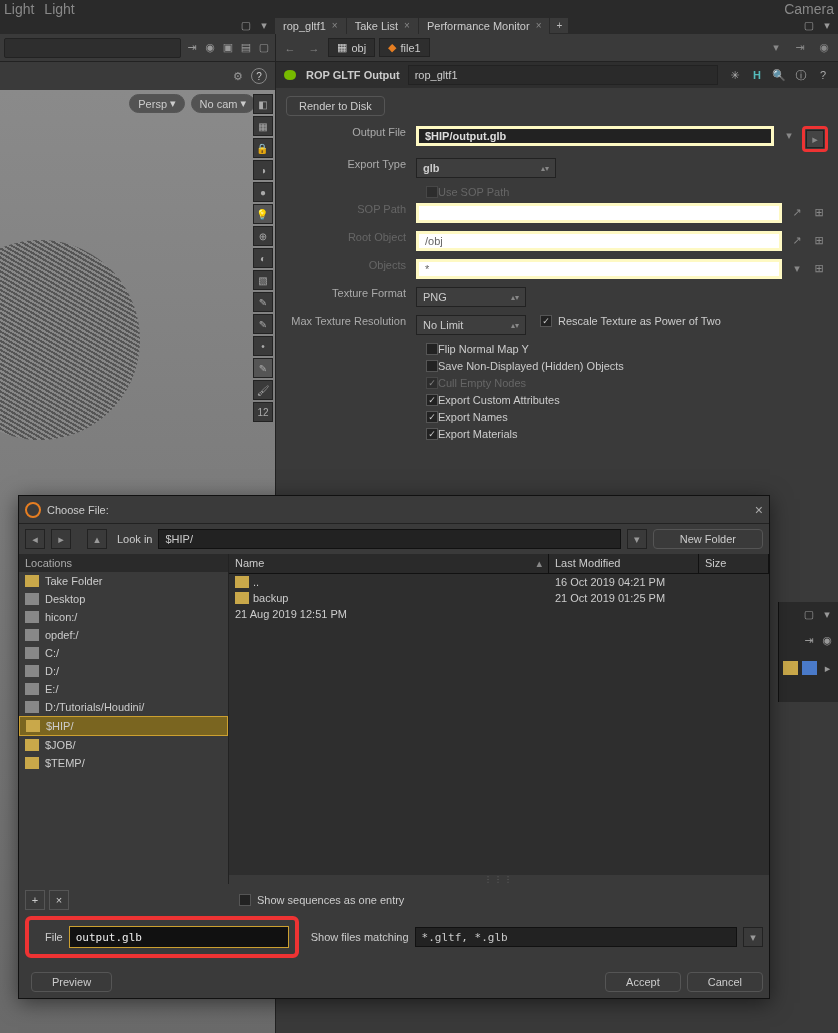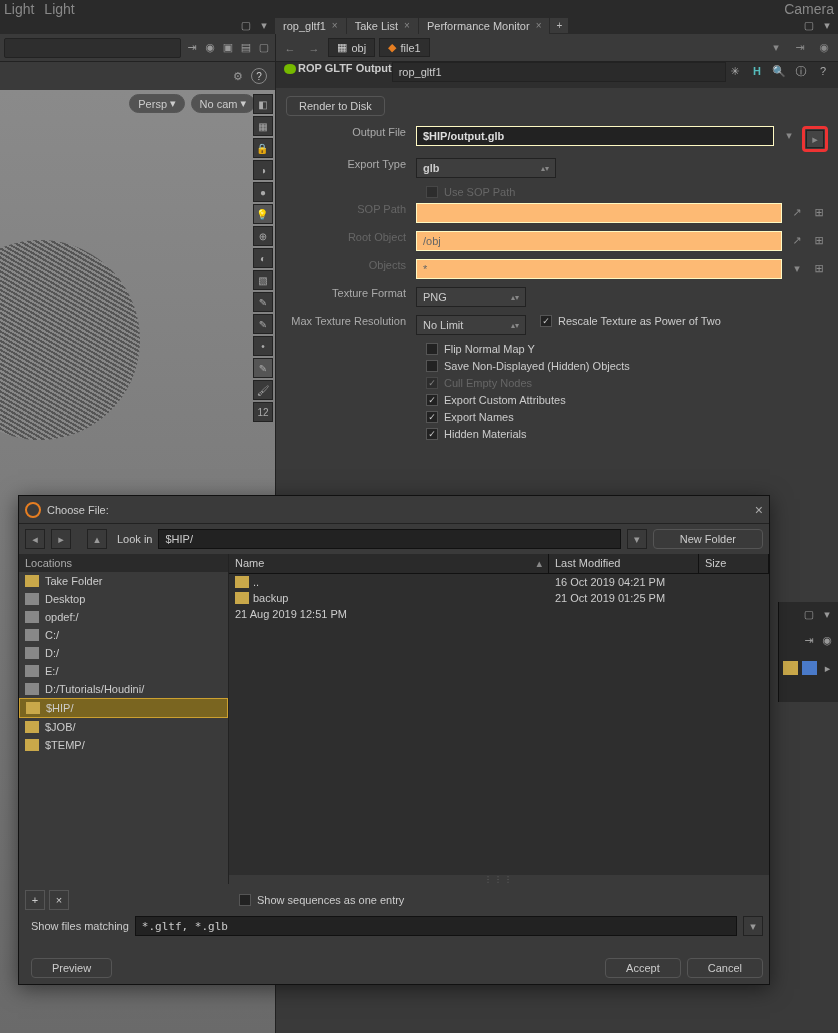--- a/index.html
+++ b/index.html
@@ -20,35 +20,35 @@
 .viewport{flex:1;background:linear-gradient(180deg,#8a8a8a 0%,#6a6a6a 100%);position:relative;overflow:hidden}
 .viewport-badges{position:absolute;top:4px;right:20px;display:flex;gap:6px}
 .badge{background:rgba(60,60,60,0.7);border:1px solid #555;border-radius:10px;padding:2px 8px;display:flex;align-items:center;gap:3px;font-size:10px}
 .vp-toolbar{position:absolute;right:0;top:0;width:22px;display:flex;flex-direction:column;gap:2px;padding-top:4px}
 .vp-tool{width:20px;height:20px;background:#3a3a3a;border:1px solid #222;display:flex;align-items:center;justify-content:center;color:#aaa;font-size:10px}
 .vp-tool.active{background:#555}
 .right-pane{flex:1;display:flex;flex-direction:column;background:#3a3a3a;border-left:1px solid #222}
 .breadcrumb{height:28px;background:#3a3a3a;border-bottom:1px solid #222;display:flex;align-items:center;padding:0 4px;gap:4px}
 .bc-btn{width:20px;height:20px;background:#3a3a3a;display:flex;align-items:center;justify-content:center;color:#888}
 .bc-seg{padding:2px 8px;background:#2e2e2e;display:flex;align-items:center;gap:4px;border:1px solid #222}
-.node-header{height:26px;background:#2e2e2e;display:flex;align-items:flex-start;padding:0 6px;gap:0}
+.node-header{height:26px;background:#2e2e2e;display:flex;align-items:center;padding:0 6px;gap:8px}
 .node-name-input{flex:1;background:#2a2a2a;border:1px solid #222;padding:2px 6px;color:#ccc;height:20px}
 .header-icons{display:flex;gap:4px}
 .header-icons .ico{width:18px;height:18px;display:flex;align-items:center;justify-content:center;color:#aaa;border-radius:2px}
 .header-icons .ico.h{color:#5bb;font-weight:bold}
 .params{padding:8px 10px}
 .render-btn{background:#3a3a3a;border:1px solid #555;padding:3px 12px;border-radius:4px;color:#ccc;margin-bottom:10px}
 .param-row{display:flex;margin-bottom:6px;min-height:22px}
 .param-label{width:130px;text-align:right;padding-right:10px;color:#aaa}
 .param-label.disabled{color:#666}
-.param-input{flex:1;background:#222;border:1px solid #fef9c3;padding:2px 6px;color:#ddd;height:20px}
-.param-input.disabled{background:#fdba74;color:#666}
+.param-input{flex:1;background:#222;border:3px solid #fef9c3;padding:2px 6px;color:#ddd;height:20px}
+.param-input.disabled{background:#ffffff;color:#666}
 .param-select{background:#3e3e3e;border:1px solid #222;padding:2px 6px;color:#ddd;height:20px;min-width:110px;display:flex;align-items:center;justify-content:space-between}
 .arrows{color:#888;font-size:8px;margin-left:8px}
-.check-row{display:flex;align-items:flex-end;gap:6px;padding-left:140px;margin-bottom:5px}
+.check-row{display:flex;align-items:flex-end;padding-left:140px;margin-bottom:5px}
 .checkbox{width:12px;height:12px;background:#222;border:1px solid #555;display:inline-flex;align-items:center;justify-content:center;font-size:9px}
 .checkbox.checked::after{content:"✓";color:#ccc}
 .checkbox.disabled{opacity:0.5}
 .check-label{color:#ccc}
 .check-label.disabled{color:#666}
 .highlight-red{border:3px solid #e33;border-radius:4px;padding:1px}
 .row-icons{display:flex;gap:4px;margin-left:6px}
 .row-icon{width:18px;height:18px;color:#888;display:flex;align-items:center;justify-content:center}
 
 .dialog{position:absolute;left:18px;top:495px;width:752px;background:#3a3a3a;border:1px solid #111;box-shadow:0 4px 20px rgba(0,0,0,0.5)}
@@ -295,21 +295,21 @@
       <div class="check-row">
           <span class="checkbox checked"></span>
           <span class="check-label">Export Custom Attributes</span>
         </div>
       <div class="check-row">
           <span class="checkbox checked"></span>
           <span class="check-label">Export Names</span>
         </div>
       <div class="check-row">
           <span class="checkbox checked"></span>
-          <span class="check-label">Hidden Materials</span>
+          <span class="check-label">Export Materials</span>
         </div>
     </div>
   </div>
 </div>
 
 <div class="right-partial">
   <div style="height:24px;display:flex;align-items:center;justify-content:flex-end;gap:4px;padding:0 4px">
     <span class="small-icon">▢</span>
       <span class="small-icon">▾</span>
   </div>
@@ -346,20 +346,24 @@
           <div class="loc-item">
             <span class="loc-icon icon-folder"></span>
             <span>Take Folder</span>
           </div>
           <div class="loc-item">
             <span class="loc-icon icon-drive"></span>
             <span>Desktop</span>
           </div>
           <div class="loc-item">
             <span class="loc-icon icon-drive"></span>
+            <span>hicon:/</span>
+          </div>
+          <div class="loc-item">
+            <span class="loc-icon icon-drive"></span>
             <span>opdef:/</span>
           </div>
           <div class="loc-item">
             <span class="loc-icon icon-drive"></span>
             <span>C:/</span>
           </div>
           <div class="loc-item">
             <span class="loc-icon icon-drive"></span>
             <span>D:/</span>
           </div>
@@ -422,24 +426,28 @@
       <div class="loc-btns">
         <span class="loc-btn">+</span>
         <span class="loc-btn">×</span>
       </div>
       <div class="seq-row" style="padding-left:170px">
           <span class="checkbox"></span>
           <span>Show sequences as one entry</span>
         </div>
     </div>
     <div class="file-row">
+      <div class="file-input-wrap">
+        <span class="file-label">File</span>
+        <input class="file-input" value="output.glb" style="">
+      </div>
       <span style="margin-left:6px">Show files matching</span>
       <input class="filter-input" value="*.gltf, *.glb" style="">
       <span class="dlg-btn">▾</span>
     </div>
-    <div style="display:flex;align-items:flex-start;margin-top:22px">
+    <div style="display:flex;align-items:flex-start;margin-top:14px">
       <button class="action-btn" style="margin-left:6px">Preview</button>
       <div style="flex:1"></div>
       <button class="action-btn">Accept</button>
       <button class="action-btn" style="margin-left:6px">Cancel</button>
     </div>
   </div>
 </div>
 
 </body></html>

